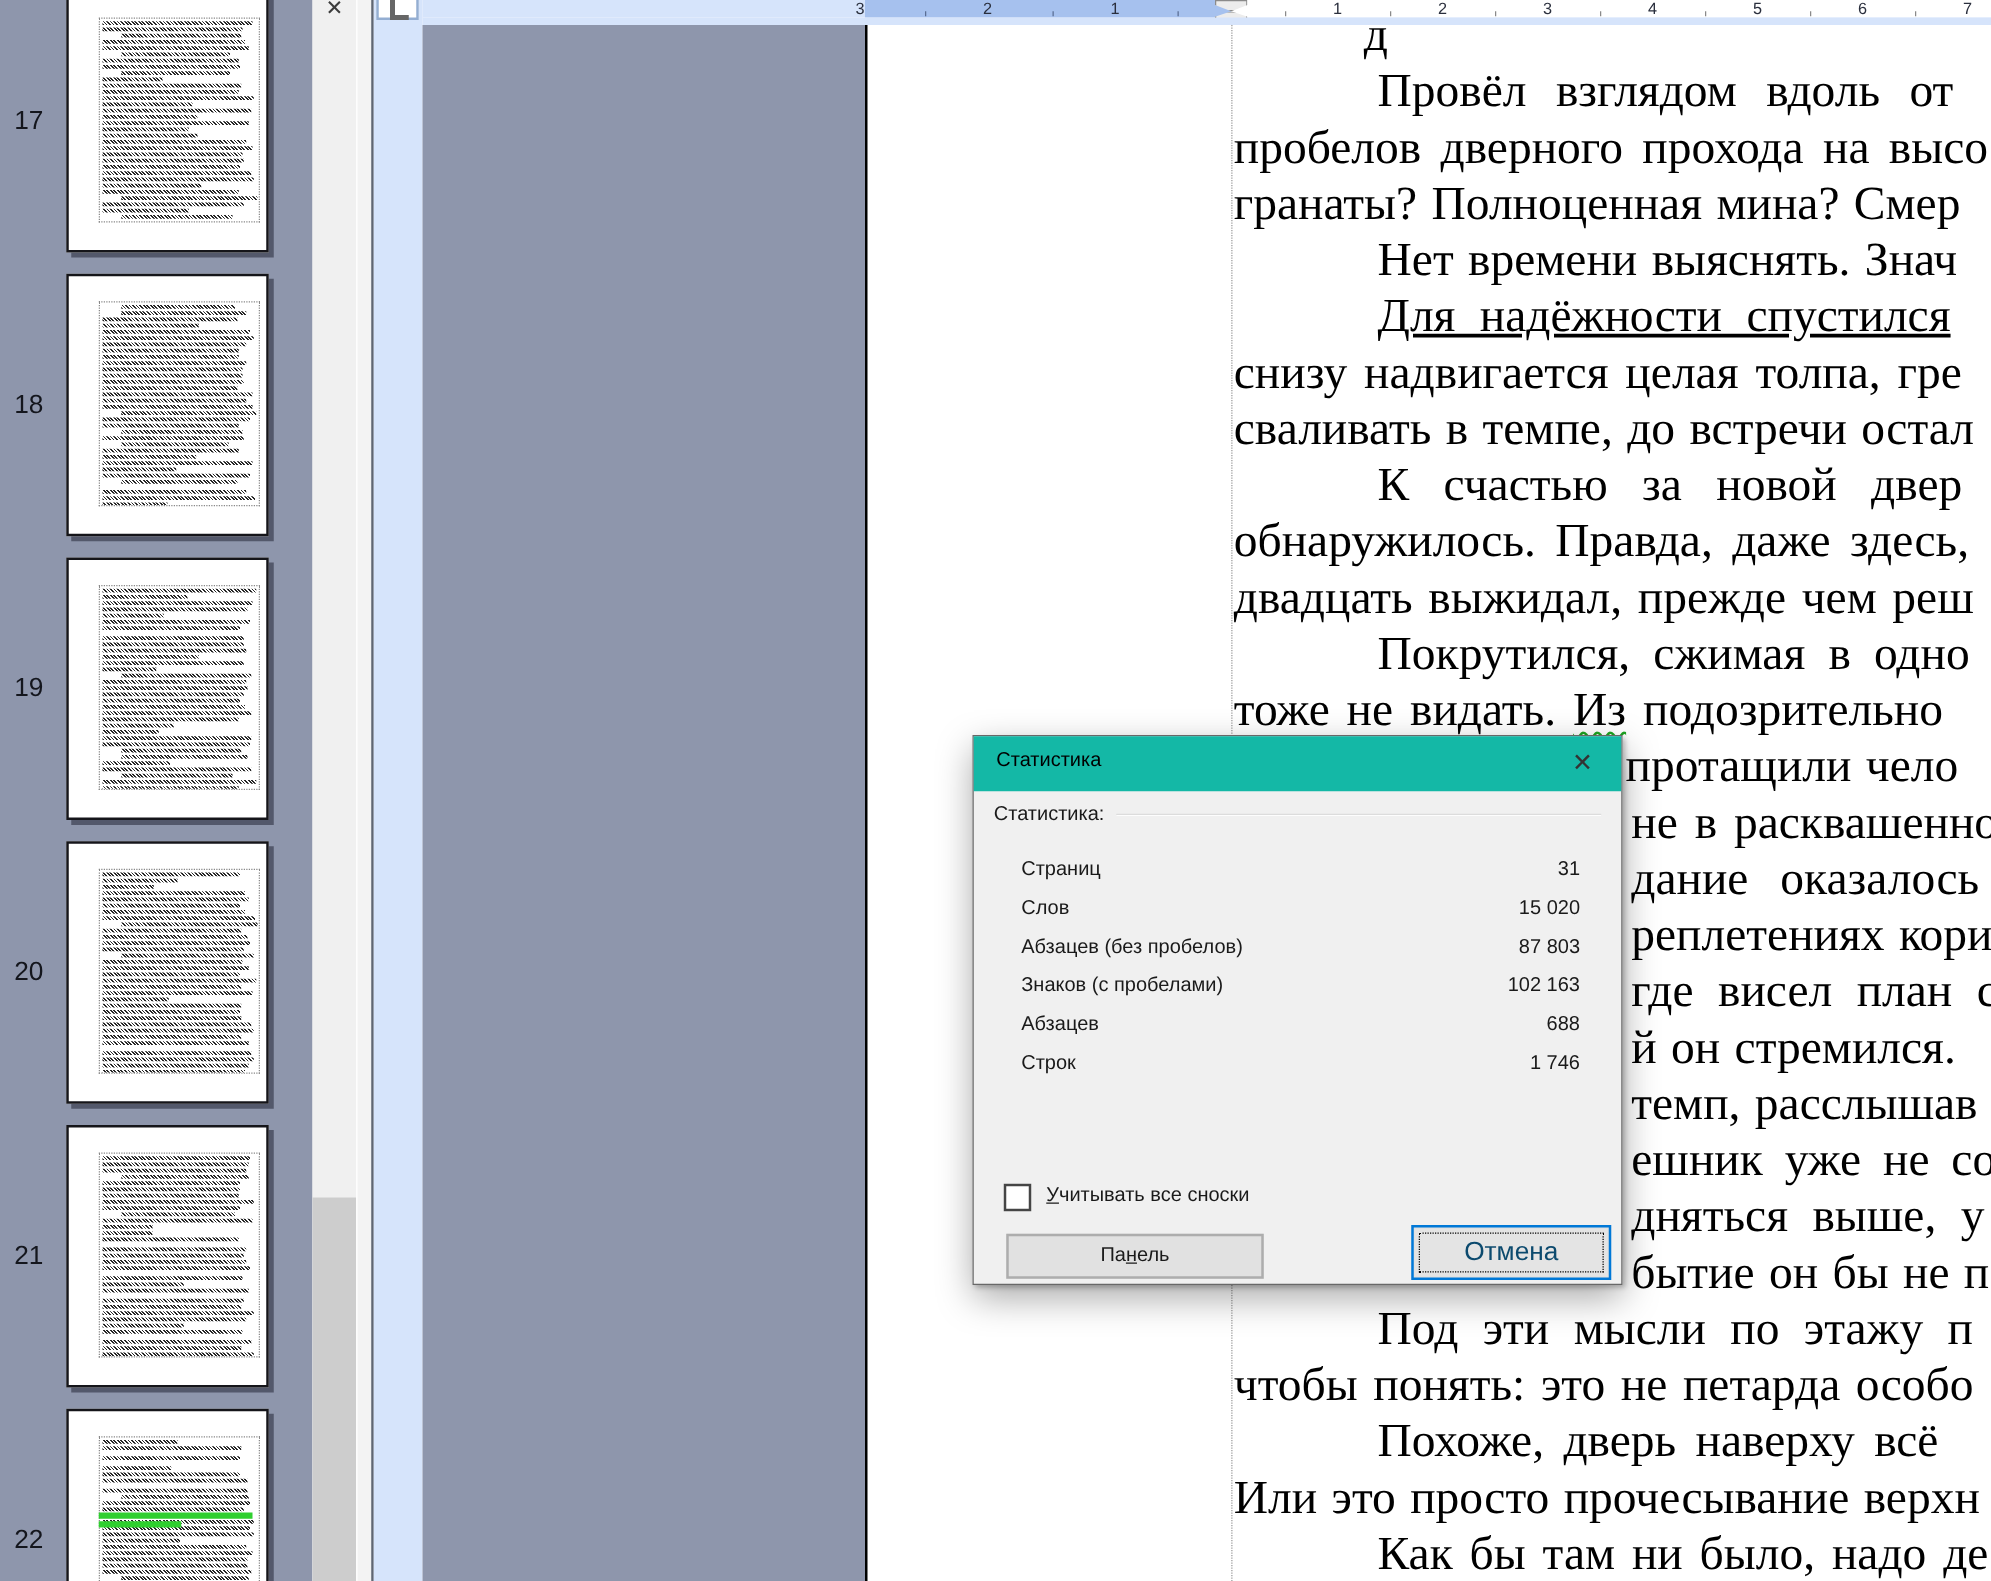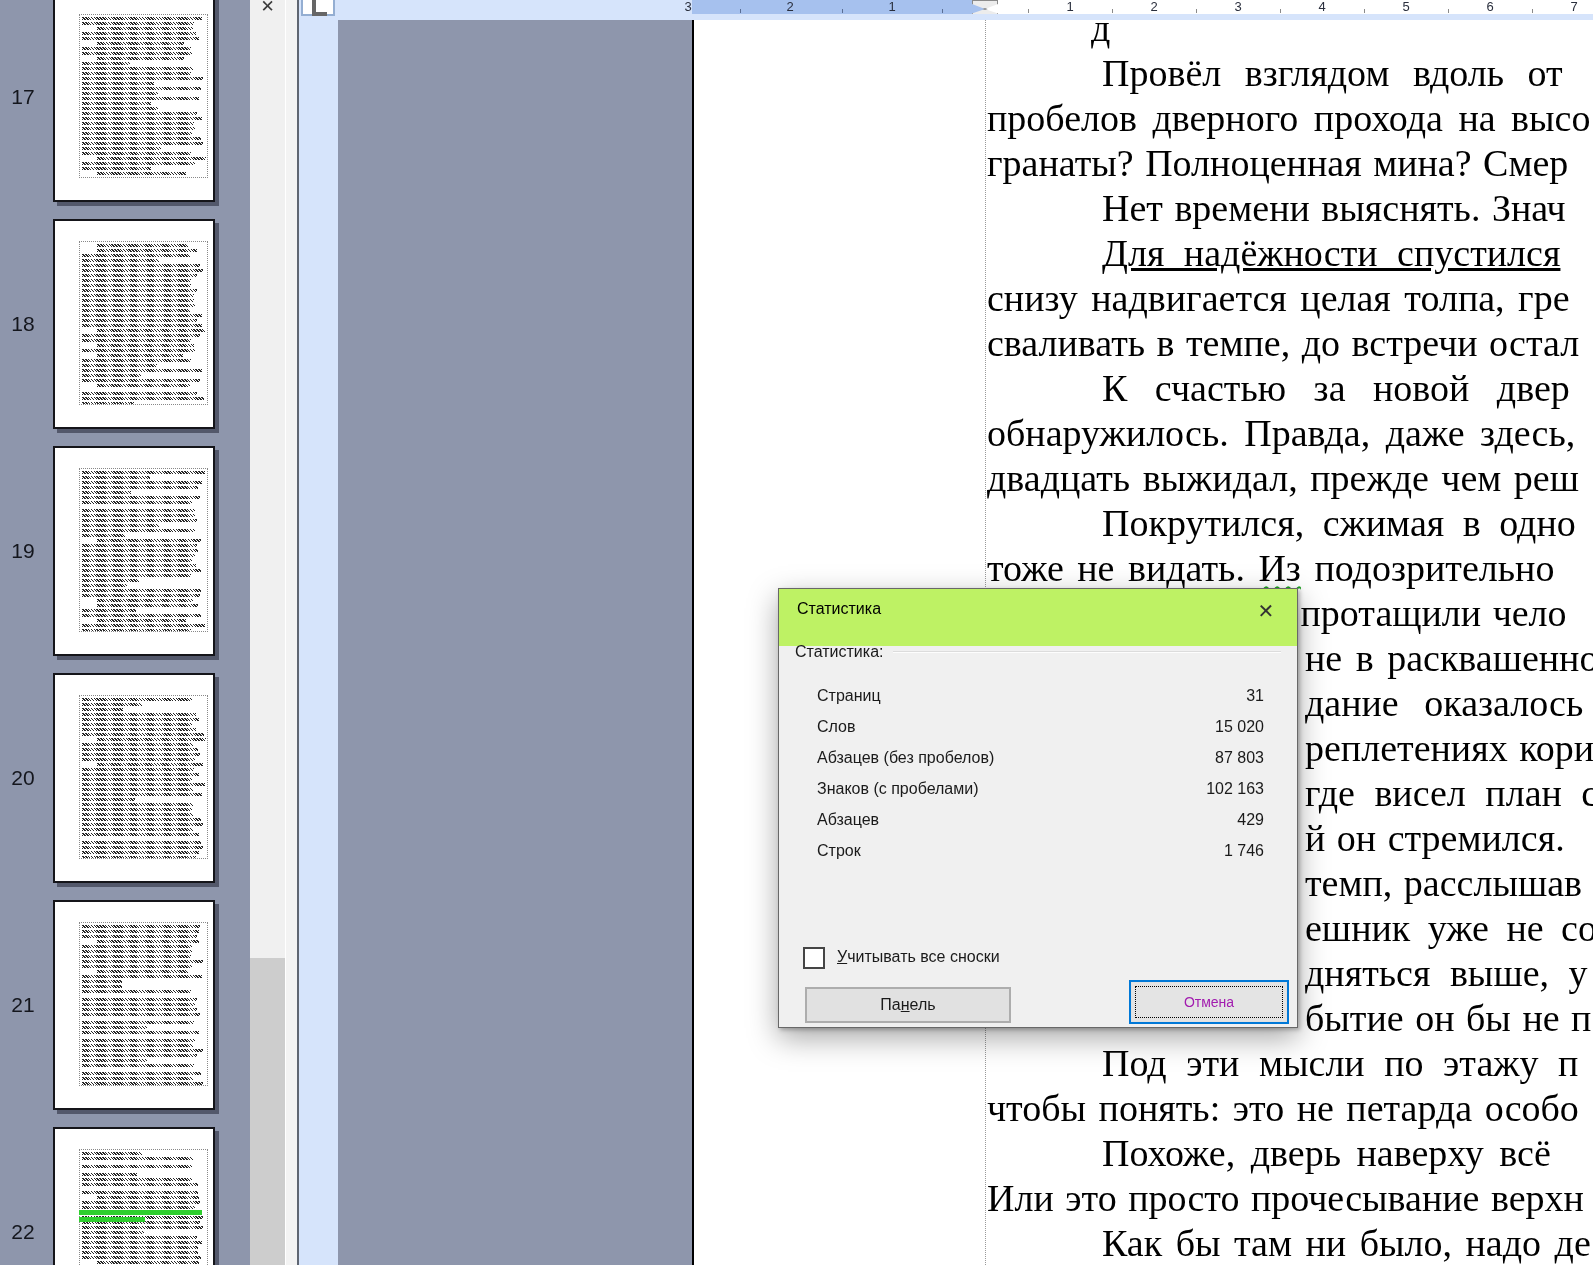--- a/index.html
+++ b/index.html
@@ -55,42 +55,42 @@
         border-left:2px solid #000;overflow:hidden;}
   .text-boundary{position:absolute;left:291px;top:0;width:0;height:1245px;border-left:1px dotted #9a9a9a;}
   .dline{position:absolute;left:293px;white-space:nowrap;color:#000;
          font-family:"Liberation Serif","DejaVu Serif",serif;font-size:38px;line-height:45px;}
   .squig{text-decoration:underline wavy #1ea321;text-decoration-thickness:2px;text-underline-offset:5px;}
 
   
   .dialog{position:absolute;left:778px;top:588px;width:520px;height:440px;background:#f0f0f0;
           border:1px solid #686868;box-sizing:border-box;z-index:10;
           box-shadow:0 10px 28px rgba(0,0,0,.35),2px 2px 4px rgba(0,0,0,.25);}
-  .dlg-titlebar{position:absolute;left:0;top:0;width:100%;height:57px;background:#bef264;}
+  .dlg-titlebar{position:absolute;left:0;top:0;width:100%;height:44px;background:#14b8a6;}
   .dlg-title{position:absolute;left:18px;top:11px;font-size:16px;color:#000;}
   .dlg-close{position:absolute;right:16px;top:8px;width:30px;height:28px;text-align:center;
              font-size:20px;color:#333;line-height:28px;}
   .dlg-group{position:absolute;left:16px;top:54px;right:16px;display:flex;align-items:center;}
   .dlg-group .glabel{font-size:16px;color:#1a1a1a;margin-right:10px;}
   .dlg-group .gline{flex:1;height:1px;background:#dcdcdc;border-bottom:1px solid #fdfdfd;}
   .stats{position:absolute;left:38px;top:94px;right:33px;}
   .stat-row{height:31px;position:relative;}
   .stat-label{position:absolute;left:0;top:4px;font-size:16px;color:#1a1a1a;}
   .stat-value{position:absolute;right:0;top:4px;font-size:16px;color:#1a1a1a;}
   .chk-row{position:absolute;left:24px;top:358px;height:24px;}
   .chk-box{position:absolute;left:0;top:0;width:22px;height:22px;background:#fff;
            border:2px solid #454545;box-sizing:border-box;}
   .chk-label{position:absolute;left:34px;top:1px;font-size:16px;color:#1a1a1a;white-space:nowrap;}
   .btn-panel{position:absolute;left:26px;top:398px;width:206px;height:36px;background:#e1e1e1;
              border:2px solid #adadad;box-sizing:border-box;font-size:16px;color:#1a1a1a;
              text-align:center;line-height:32px;}
   .btn-cancel-wrap{position:absolute;left:350px;top:391px;width:160px;height:44px;
              border:2px solid #0078d7;box-sizing:border-box;background:#e1e1e1;}
   .btn-cancel{position:absolute;left:1px;top:1px;right:1px;bottom:1px;background:#e4e4e4;
-             outline:1px dotted #000;outline-offset:-4px;font-size:14px;color:#a21caf;
+             outline:1px dotted #000;outline-offset:-4px;font-size:21px;color:#0c4a6e;
              text-align:center;line-height:38px;}
   u{text-decoration:underline;}
 </style>
 </head>
 <body>
 
 <div class="thumb-pane" id="thumbPane">
     <div class="page-num" style="top: 85px;">17</div>
     <div class="thumb" style="top: -8px;">
       <div class="tcontent">
@@ -409,21 +409,21 @@
       <div class="stat-row">
         <span class="stat-label">Абзацев (без пробелов)</span>
         <span class="stat-value">87 803</span>
       </div>
       <div class="stat-row">
         <span class="stat-label">Знаков (с пробелами)</span>
         <span class="stat-value">102 163</span>
       </div>
       <div class="stat-row">
         <span class="stat-label">Абзацев</span>
-        <span class="stat-value">429</span>
+        <span class="stat-value">688</span>
       </div>
       <div class="stat-row">
         <span class="stat-label">Строк</span>
         <span class="stat-value">1 746</span>
       </div>
     </div>
   <div class="chk-row">
     <span class="chk-box"></span>
     <span class="chk-label" id="chkLabel"><u>У</u>читывать все сноски</span>
   </div>

